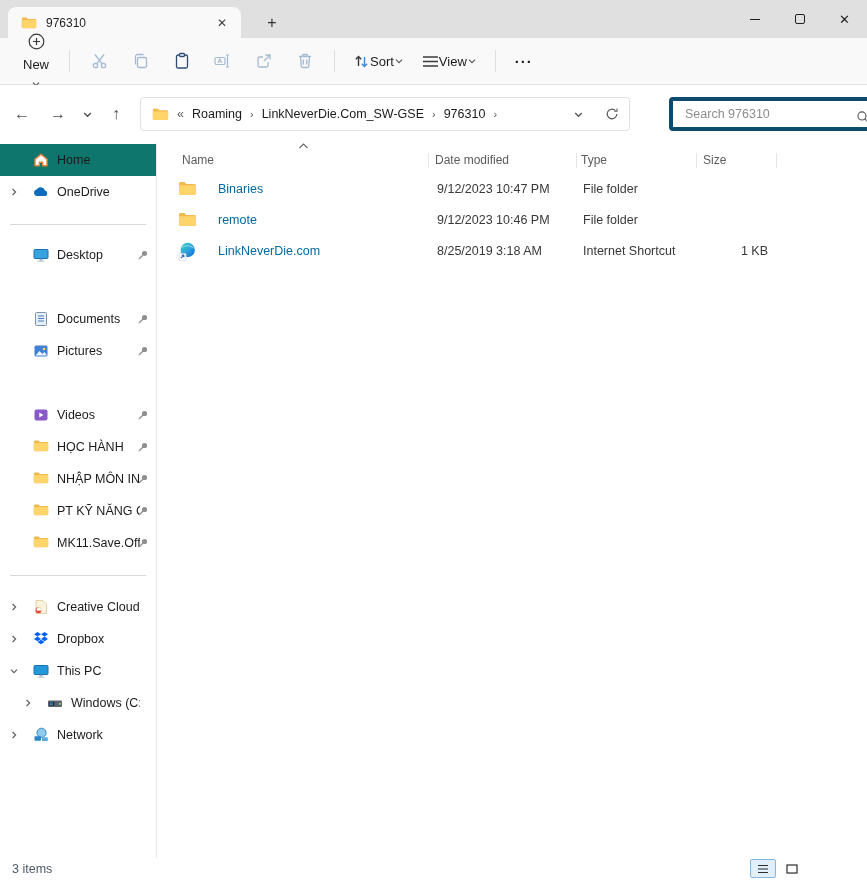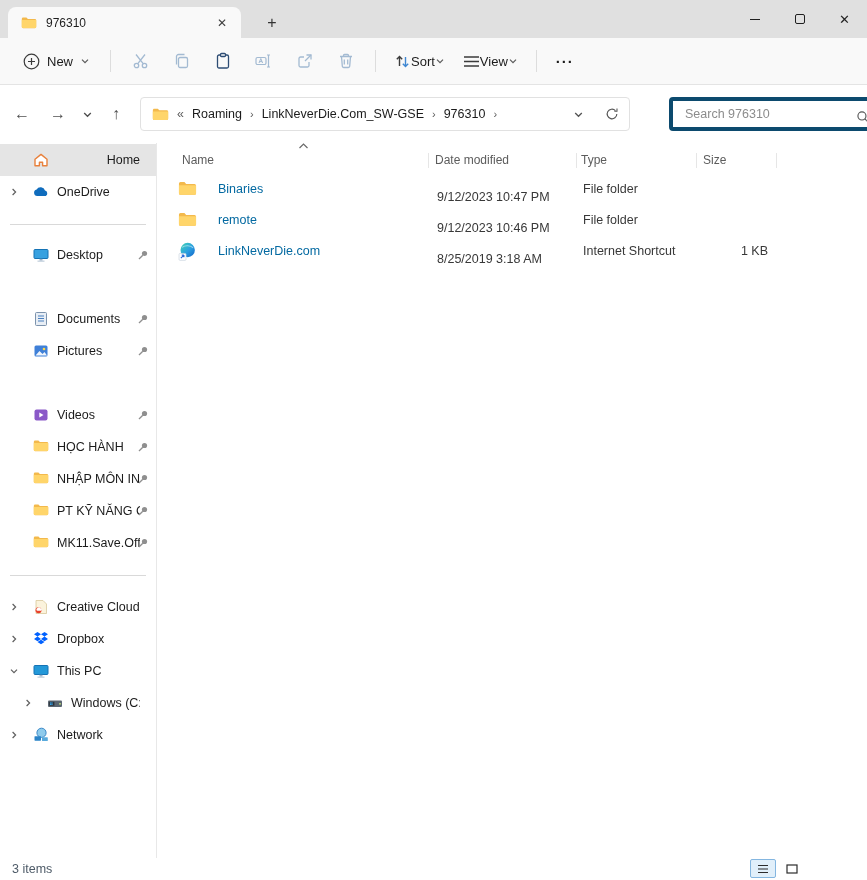--- a/index.html
+++ b/index.html
@@ -22,21 +22,21 @@
             line-height:25px; font-size:16px; color:#333; border-radius:4px; }
   .wincontrols { position:absolute; right:0; top:0; height:38px; display:flex; }
   .winbtn { width:45px; height:38px; display:flex; align-items:center; justify-content:center; color:#1f1f1f; }
   .minbar { width:10px; height:1px; background:#1f1f1f; }
   .maxrect { width:10px; height:10px; border:1.2px solid #1f1f1f; border-radius:2px; }
   .closex { font-size:13px; }
 
   
   .toolbar { position:absolute; left:0; top:38px; width:867px; height:47px; background:#f9f9f9;
              border-bottom:1px solid #e4e4e4; display:flex; align-items:center; padding:0 12px; }
-  .tb-new { display:flex; align-items:center; gap:7px; padding:7px 11px; border-radius:4px; color:#1b1b1b; font-size:13px; }
+  .tb-new { display:flex; align-items:center; gap:7px; padding:7px 11px; border-radius:4px; color:#1b1b1b; font-size:13px;flex-direction:column; }
   .tb-sep { width:1px; height:22px; background:#dddddd; margin:0 9px; }
   .tb-icon { width:41px; height:34px; display:flex; align-items:center; justify-content:center; border-radius:4px; }
   .ic-off { color:#a3bad2; }
   .ic-on  { color:#2e4d74; }
   .tb-combo { display:flex; align-items:center; padding:7px 9px; border-radius:4px; color:#1b1b1b; font-size:13px; }
   .tb-more { width:38px; height:32px; display:flex; align-items:center; justify-content:center;
              font-size:15px; letter-spacing:1px; color:#1b1b1b; font-weight:bold; }
 
   
   .navrow { position:absolute; left:0; top:85px; width:867px; height:58px; background:#fff; }
@@ -54,41 +54,41 @@
                border:4px solid #0c4a6e; border-radius:4px; }
   .searchbox input { width:100%; height:100%; border:0; outline:0; background:transparent;
                      padding:0 34px 0 12px; font:inherit; font-size:12.5px; color:#333; }
   .searchbox input::placeholder { color:#8c8c8c; opacity:1; }
   .search-glass { position:absolute; right:10px; top:9px; color:#555; }
 
   
   .sidebar { position:absolute; left:0; top:143px; width:157px; bottom:22px; background:#fff;
              border-right:1px solid #e8e8e8; }
   .side-item { position:absolute; left:0; width:156px; height:32px; cursor:default; }
-  .side-item.selected { background:#e5e5e5;text-align:right; }
+  .side-item.selected { background:#0f766e; }
   .si-chev { position:absolute; left:9px; top:11px; color:#5f5f5f; }
   .si-icon { position:absolute; left:33px; top:8px; width:16px; height:16px; }
   .si-label { position:absolute; left:57px; right:16px; top:0; line-height:32px;
               white-space:nowrap; overflow:hidden; color:#1b1b1b; }
   .si-pin { position:absolute; right:7px; top:10px; width:12px; height:12px; }
   .side-item.indent .si-chev { left:23px; }
   .side-item.indent .si-icon { left:47px; }
   .side-item.indent .si-label { left:71px; }
   .side-divider { position:absolute; left:10px; right:10px; height:1px; background:#d9d9d9; }
 
   
   .fileview { position:absolute; left:158px; top:143px; right:0; bottom:22px; background:#fff; }
   .fh-label { position:absolute; top:6px; height:22px; line-height:22px; font-size:12px; color:#5c5c5c; }
   .fh-sep { position:absolute; top:10px; width:1px; height:15px; background:#e6e6e6; }
   .sort-caret { position:absolute; left:140px; top:-1px; color:#6a6a6a; }
   .file-row { position:absolute; left:2px; right:10px; height:31px; border-radius:4px; }
   .fr-icon { position:absolute; left:18px; top:6px; width:19px; height:18px; }
   .fr-name { position:absolute; left:58px; top:0; line-height:31px; max-width:225px;
              overflow:hidden; white-space:nowrap; color:#0369a1; }
-  .fr-date { position:absolute; left:277px; top:8px; line-height:31px; color:#383838; }
+  .fr-date { position:absolute; left:277px; top:0; line-height:31px; color:#383838; }
   .fr-type { position:absolute; left:423px; top:0; line-height:31px; color:#383838; }
   .fr-size { position:absolute; left:498px; width:110px; top:0; line-height:31px; text-align:right; color:#383838; }
 
   
   .statusbar { position:absolute; left:0; bottom:0; width:809px; height:22px; background:#fff;
                display:flex; align-items:center; padding:0 12px; color:#4e5b68; }
   .status-views { position:absolute; right:4px; top:1px; display:flex; gap:3px; }
   .view-btn { width:26px; height:19px; display:flex; align-items:center; justify-content:center;
               border:1px solid transparent; border-radius:2px; color:#2c2c2c; }
   .view-btn.active { background:#e1effa; border-color:#84b6e0; }

